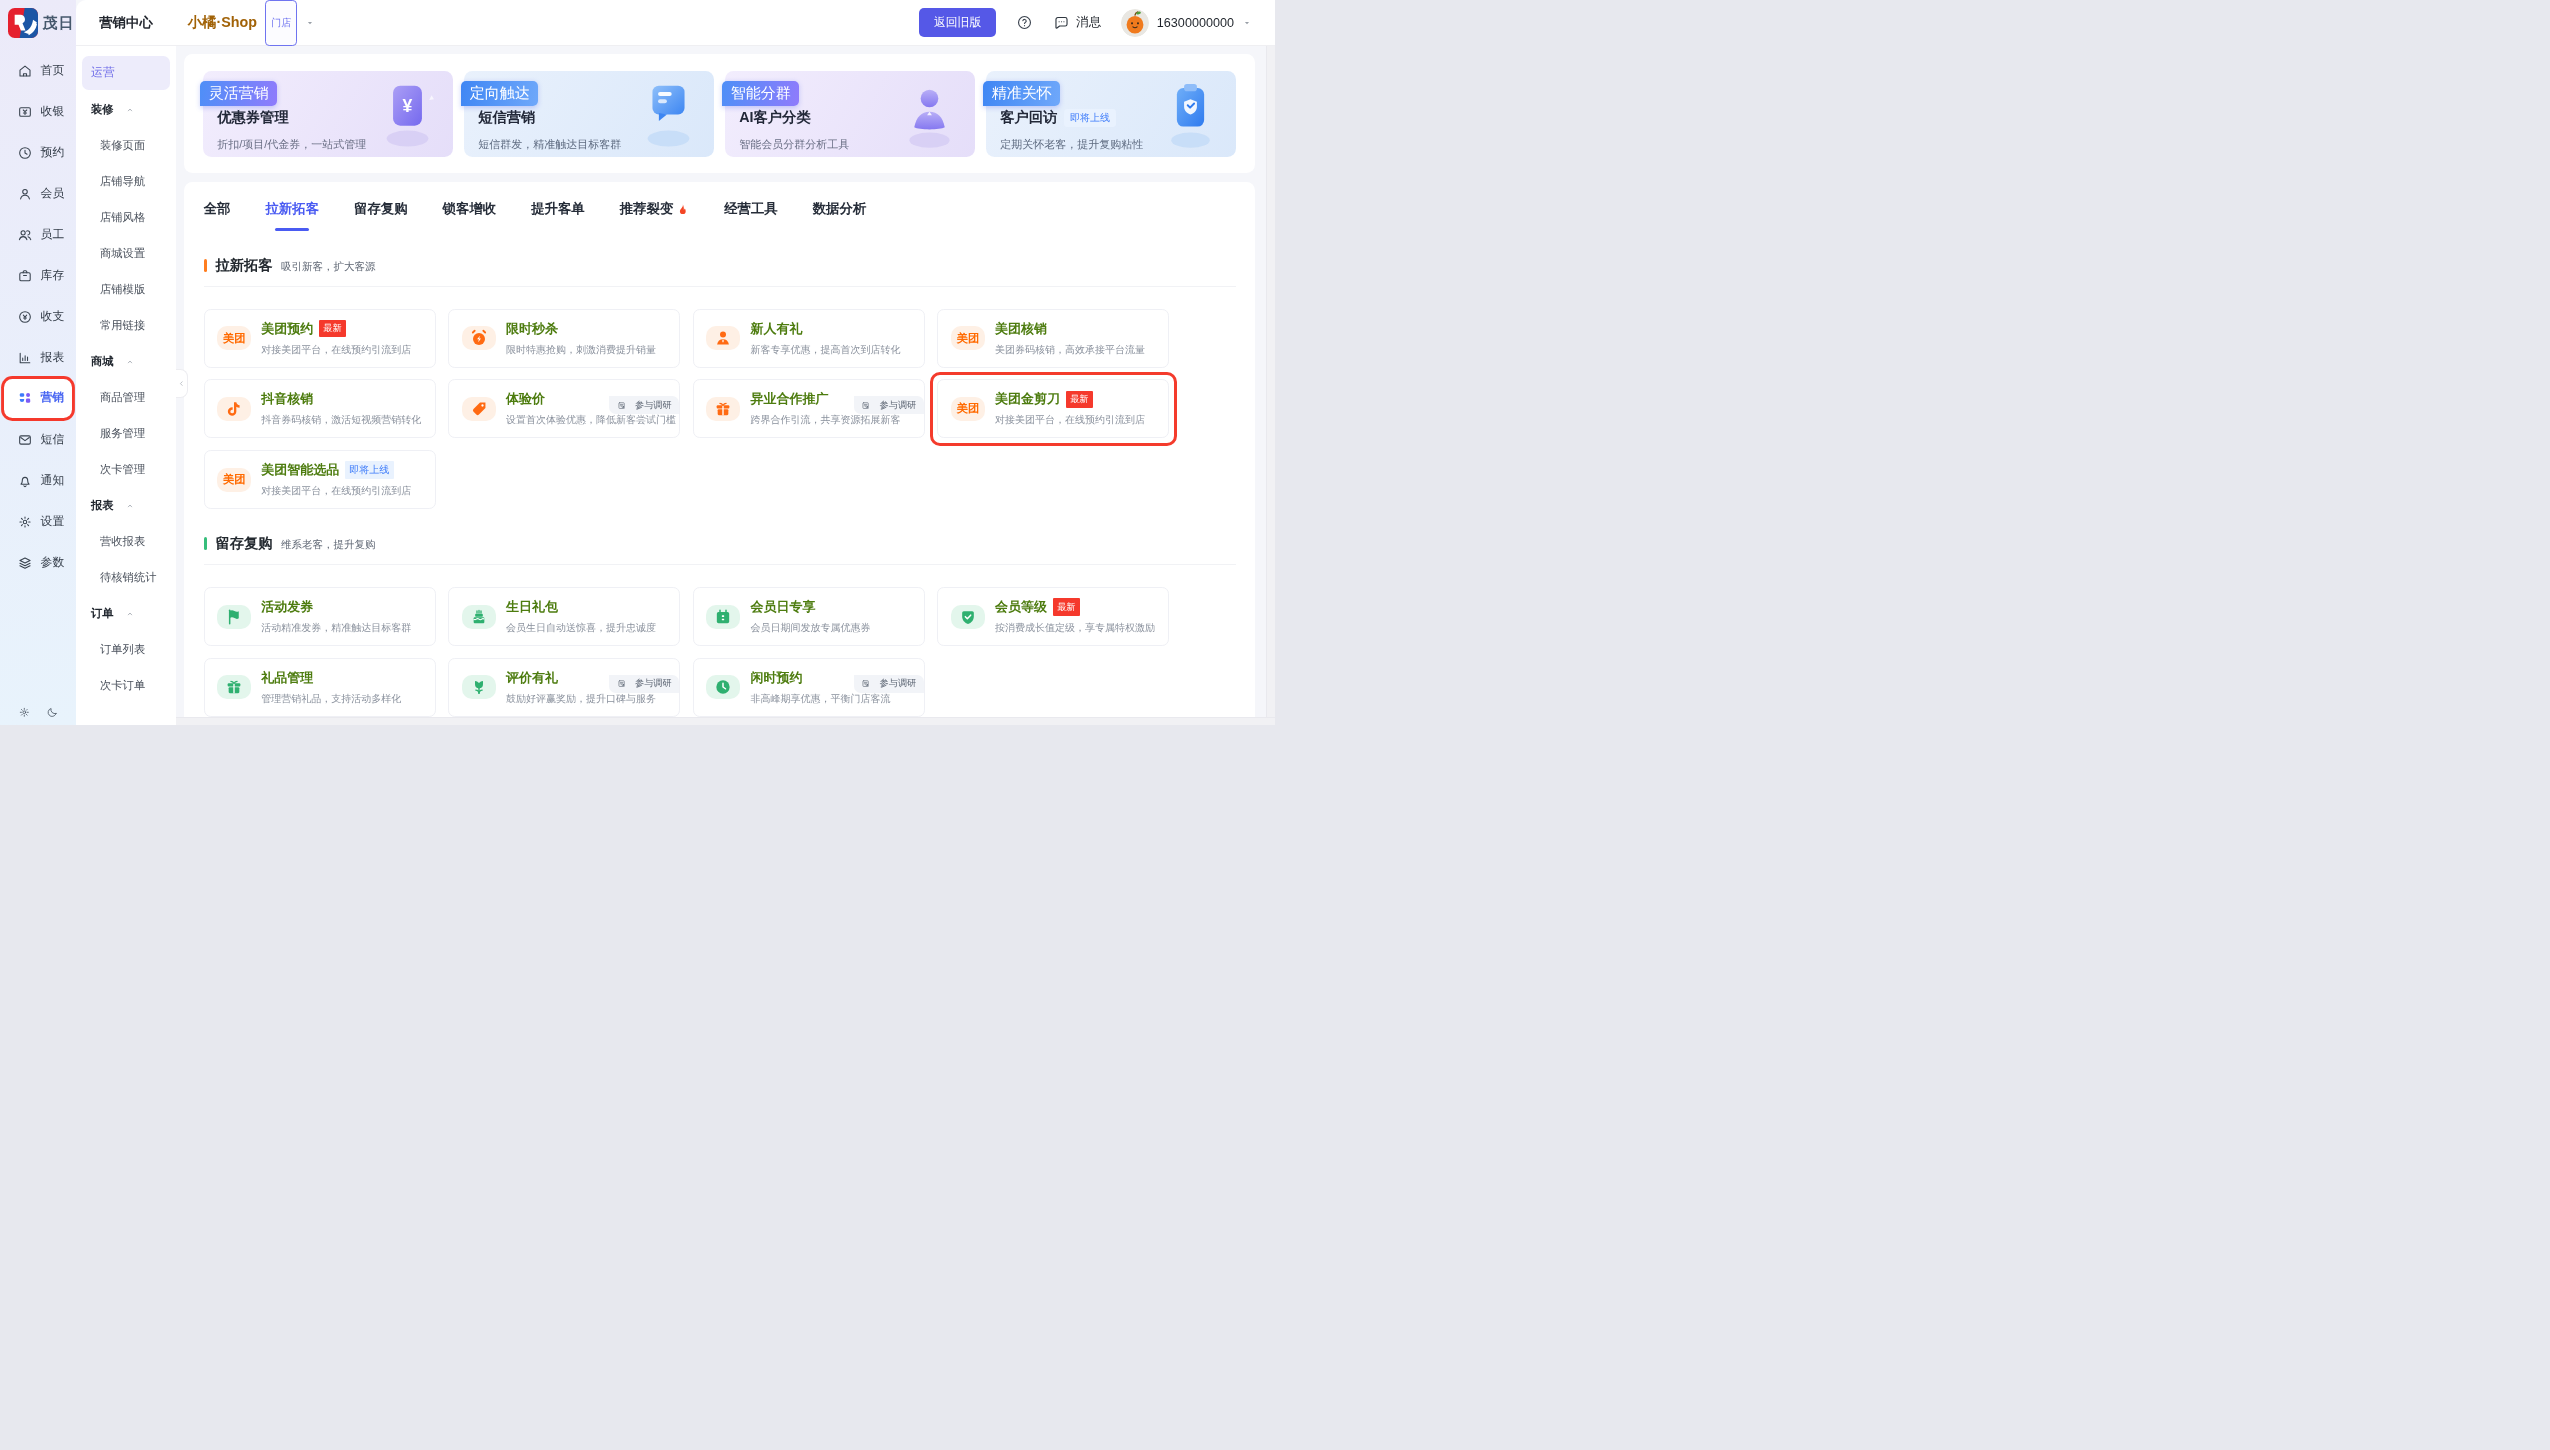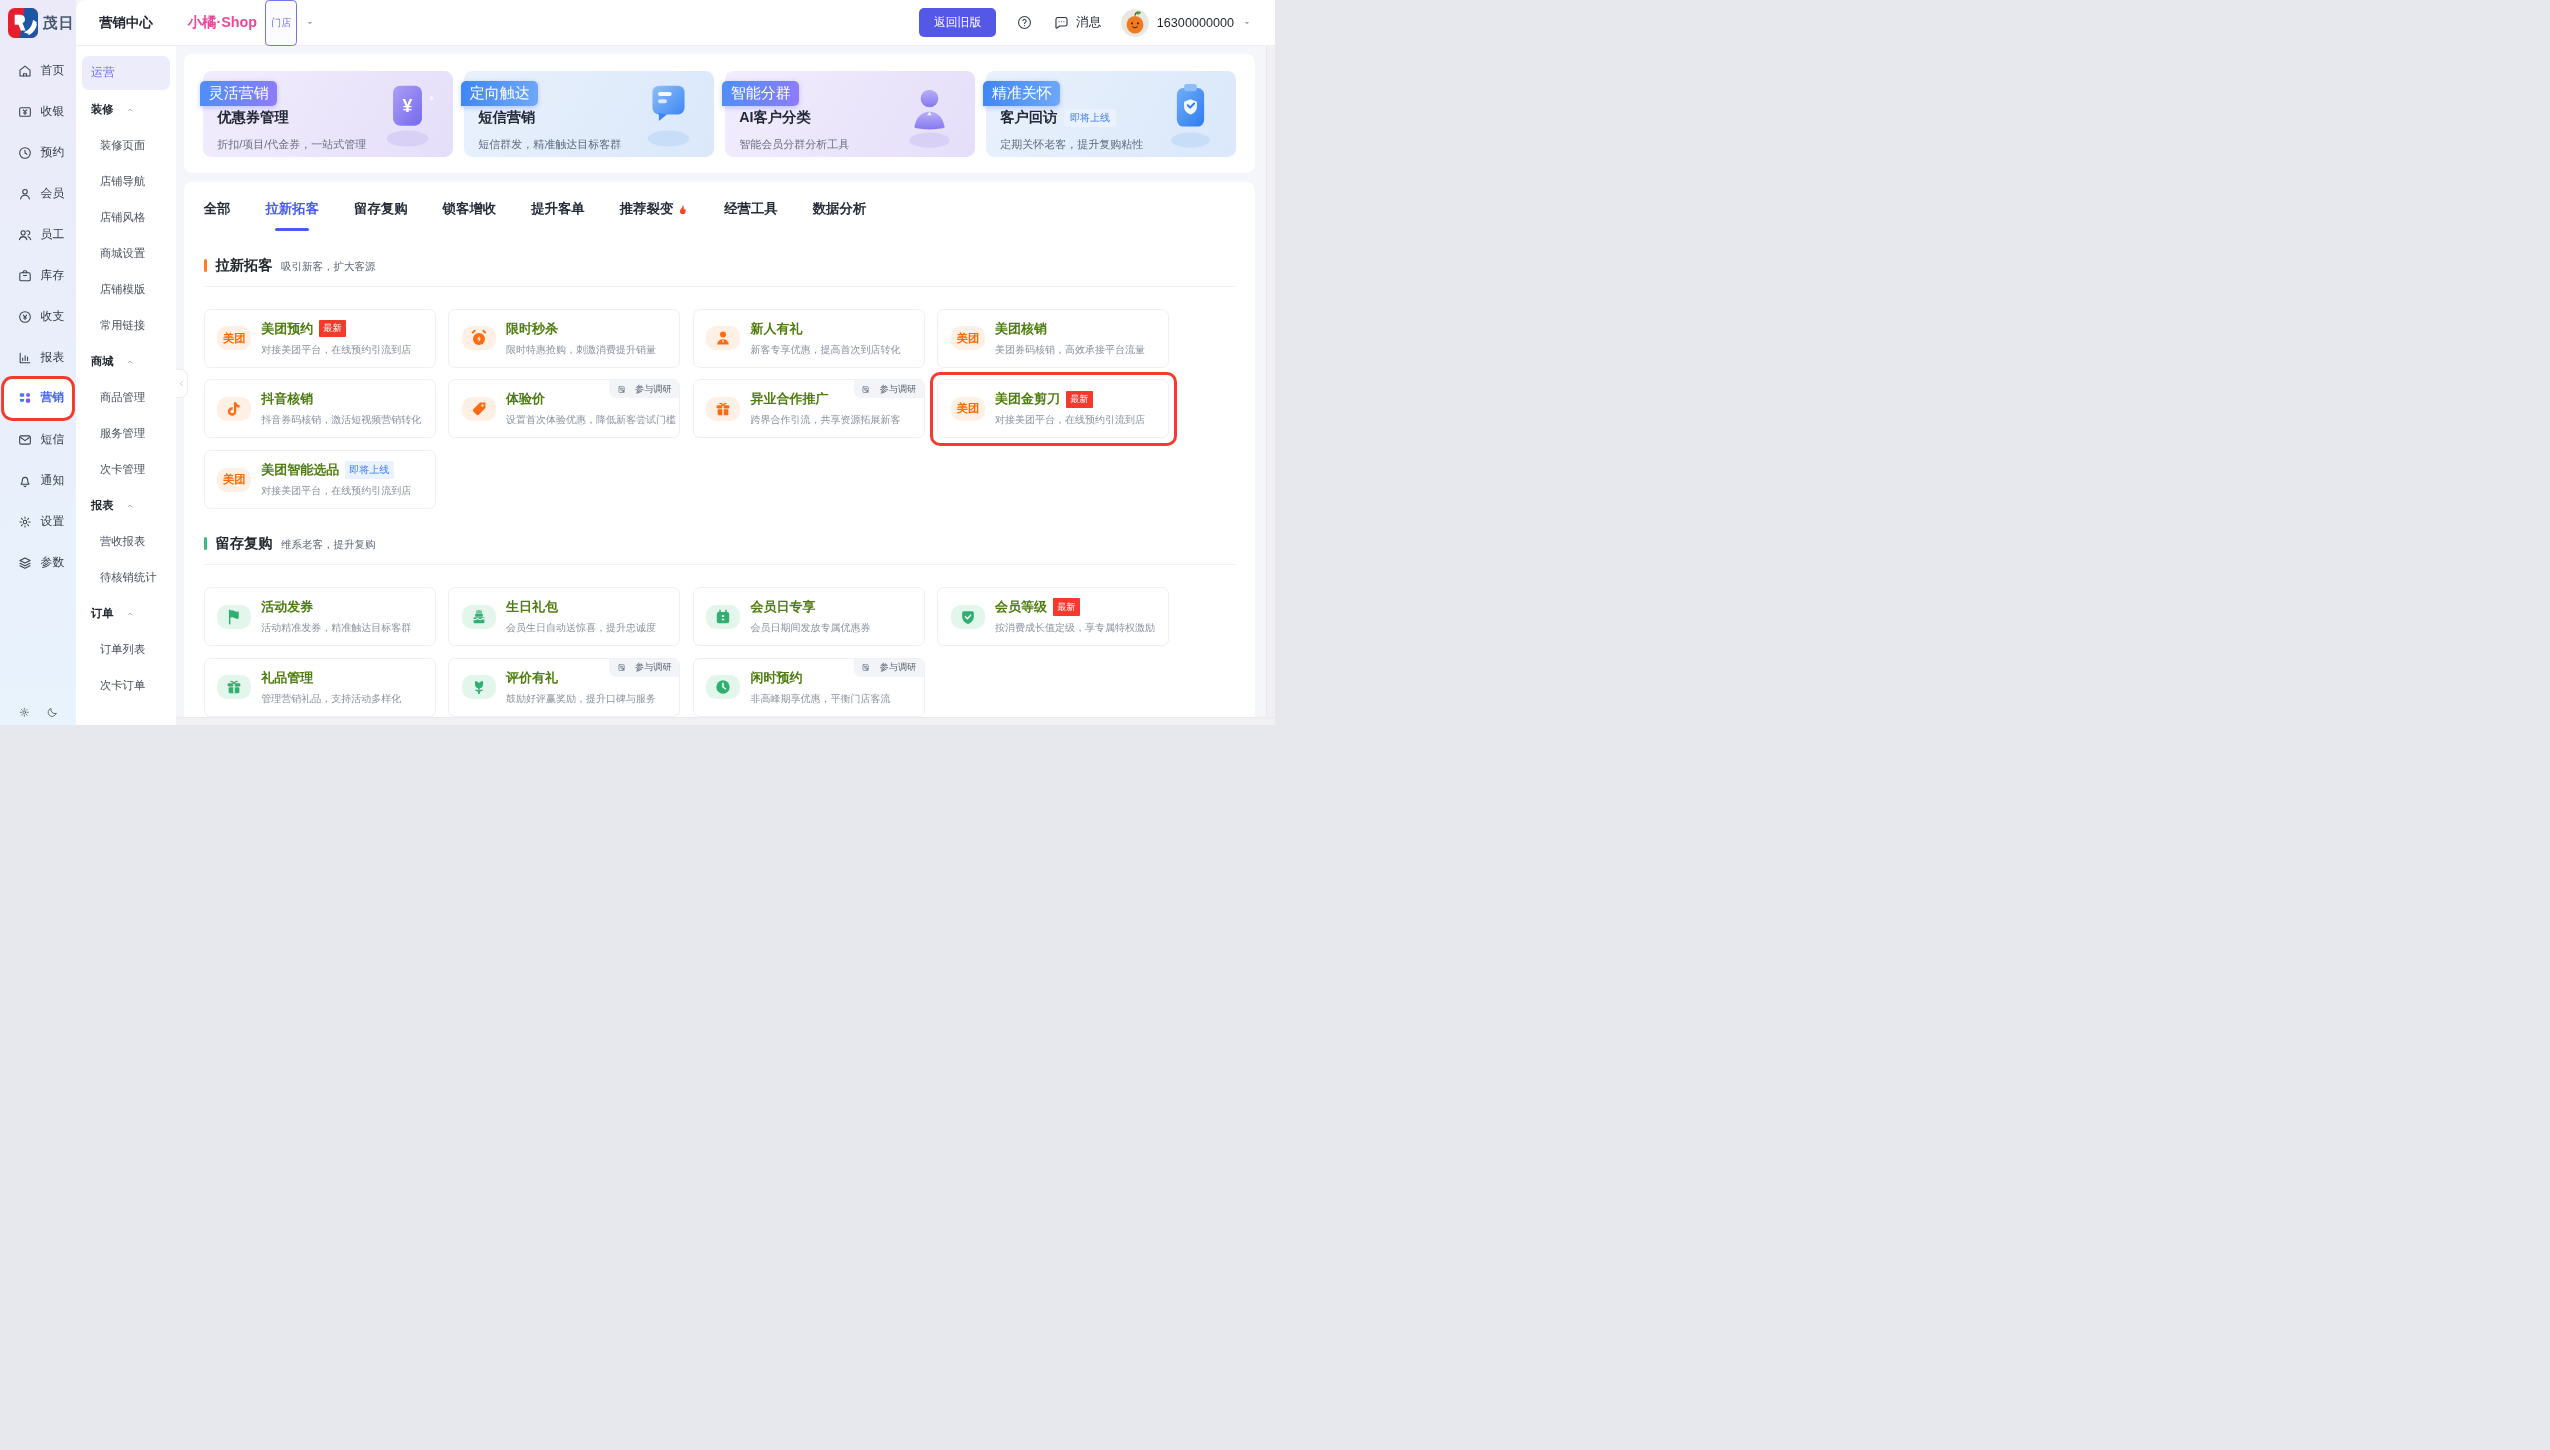--- a/index.html
+++ b/index.html
@@ -42,21 +42,21 @@
   .srow-caret{width:10px;height:10px;margin-left:11.8px;color:#8A919B;flex:none;}
 
   .collapse-handle{position:absolute;left:176px;top:369px;width:11.8px;height:28.5px;background:#fff;
        border:0.8px solid #EDEDF1;border-left:none;border-radius:0 7.6px 7.6px 0;display:flex;
        align-items:center;justify-content:center;color:#9AA1AB;cursor:pointer;z-index:6;}
   .collapse-handle .ic{width:9.2px;height:9.2px;}
 
   
   .topbar{position:absolute;left:176px;top:0;right:0;height:46px;background:#fff;
        border-bottom:0.8px solid #EFEFF2;display:flex;align-items:center;padding:0 23.5px 0 11.8px;}
-  .store-name{font-size:14.3px;font-weight:600;color:#ec4899;}
+  .store-name{font-size:14.3px;font-weight:600;color:#a16207;}
   .store-badge{margin-left:8.4px;border:0.8px solid #6F74F0;color:#6F74F0;font-size:10px;
        padding:15px 5px;border-radius:4.2px;background:#FCFCFF;cursor:pointer;}
   .caret{width:10px;height:10px;color:#9AA0A8;}
   .store-caret{margin-left:7.6px;cursor:pointer;}
   .top-right{margin-left:auto;display:flex;align-items:center;gap:20px;}
   .btn-old{background:#5558E7;color:#fff;font-size:11.8px;padding:6.7px 15px;border:none;
        border-radius:5px;cursor:pointer;}
   .help-ic{width:17px;height:17px;color:#3A424E;cursor:pointer;}
   .msg-group{display:flex;align-items:center;gap:5.9px;cursor:pointer;}
   .msg-ic{width:17px;height:17px;color:#2E363F;}
@@ -108,21 +108,21 @@
   .fcard-ic svg{width:20px;height:20px;}
   .sec-orange .fcard-ic{background:#FEF0E5;color:#FF6A12;}
   .sec-green .fcard-ic{background:#E3F6EC;color:#2FB070;}
   .mt-txt{color:#FF6A00;font-weight:800;font-size:11.3px;line-height:1;letter-spacing:0;}
   .fcard-titlerow{display:flex;align-items:center;}
   .fcard-title{font-size:13px;font-weight:600;color:#4d7c0f;white-space:nowrap;}
   .fbadge{margin-left:5.9px;font-size:9.2px;padding:2.1px 4.2px;border-radius:1px;white-space:nowrap;}
   .fbadge.type-new{background:#F5392C;color:#fff;}
   .fbadge.type-soon{background:#E9F2FE;color:#3E7CFA;font-size:10px;}
   .fcard-desc{margin-top:5px;font-size:10px;color:#8A919D;white-space:nowrap;}
-  .fcorner{position:absolute;top:0;right:0;background:#F2F4F8;color:#5B6472;font-size:9.2px;
+  .fcorner{position:absolute;top:16px;right:0;background:#F2F4F8;color:#5B6472;font-size:9.2px;
        padding:2.5px 7.6px;border-radius:0 6.7px 0 6.7px;display:flex;align-items:center;gap:9px;justify-content:flex-end;}
   .fcorner-ic{width:9.2px;height:9.2px;color:#5B6472;}
   .fcard.annotated{z-index:3;}
   .fcard.annotated::after{content:"";position:absolute;inset:-8.4px;border:3.4px solid #F43B2C;
        border-radius:10px;pointer-events:none;}
 
   
   .sb-right{position:absolute;right:0;top:46px;width:9.2px;bottom:0;background:#F1F1F4;
        border-left:0.8px solid #E9E9EE;z-index:5;}
   .sb-bottom{position:absolute;left:176px;right:0;bottom:0;height:8.4px;background:#F1F1F4;

